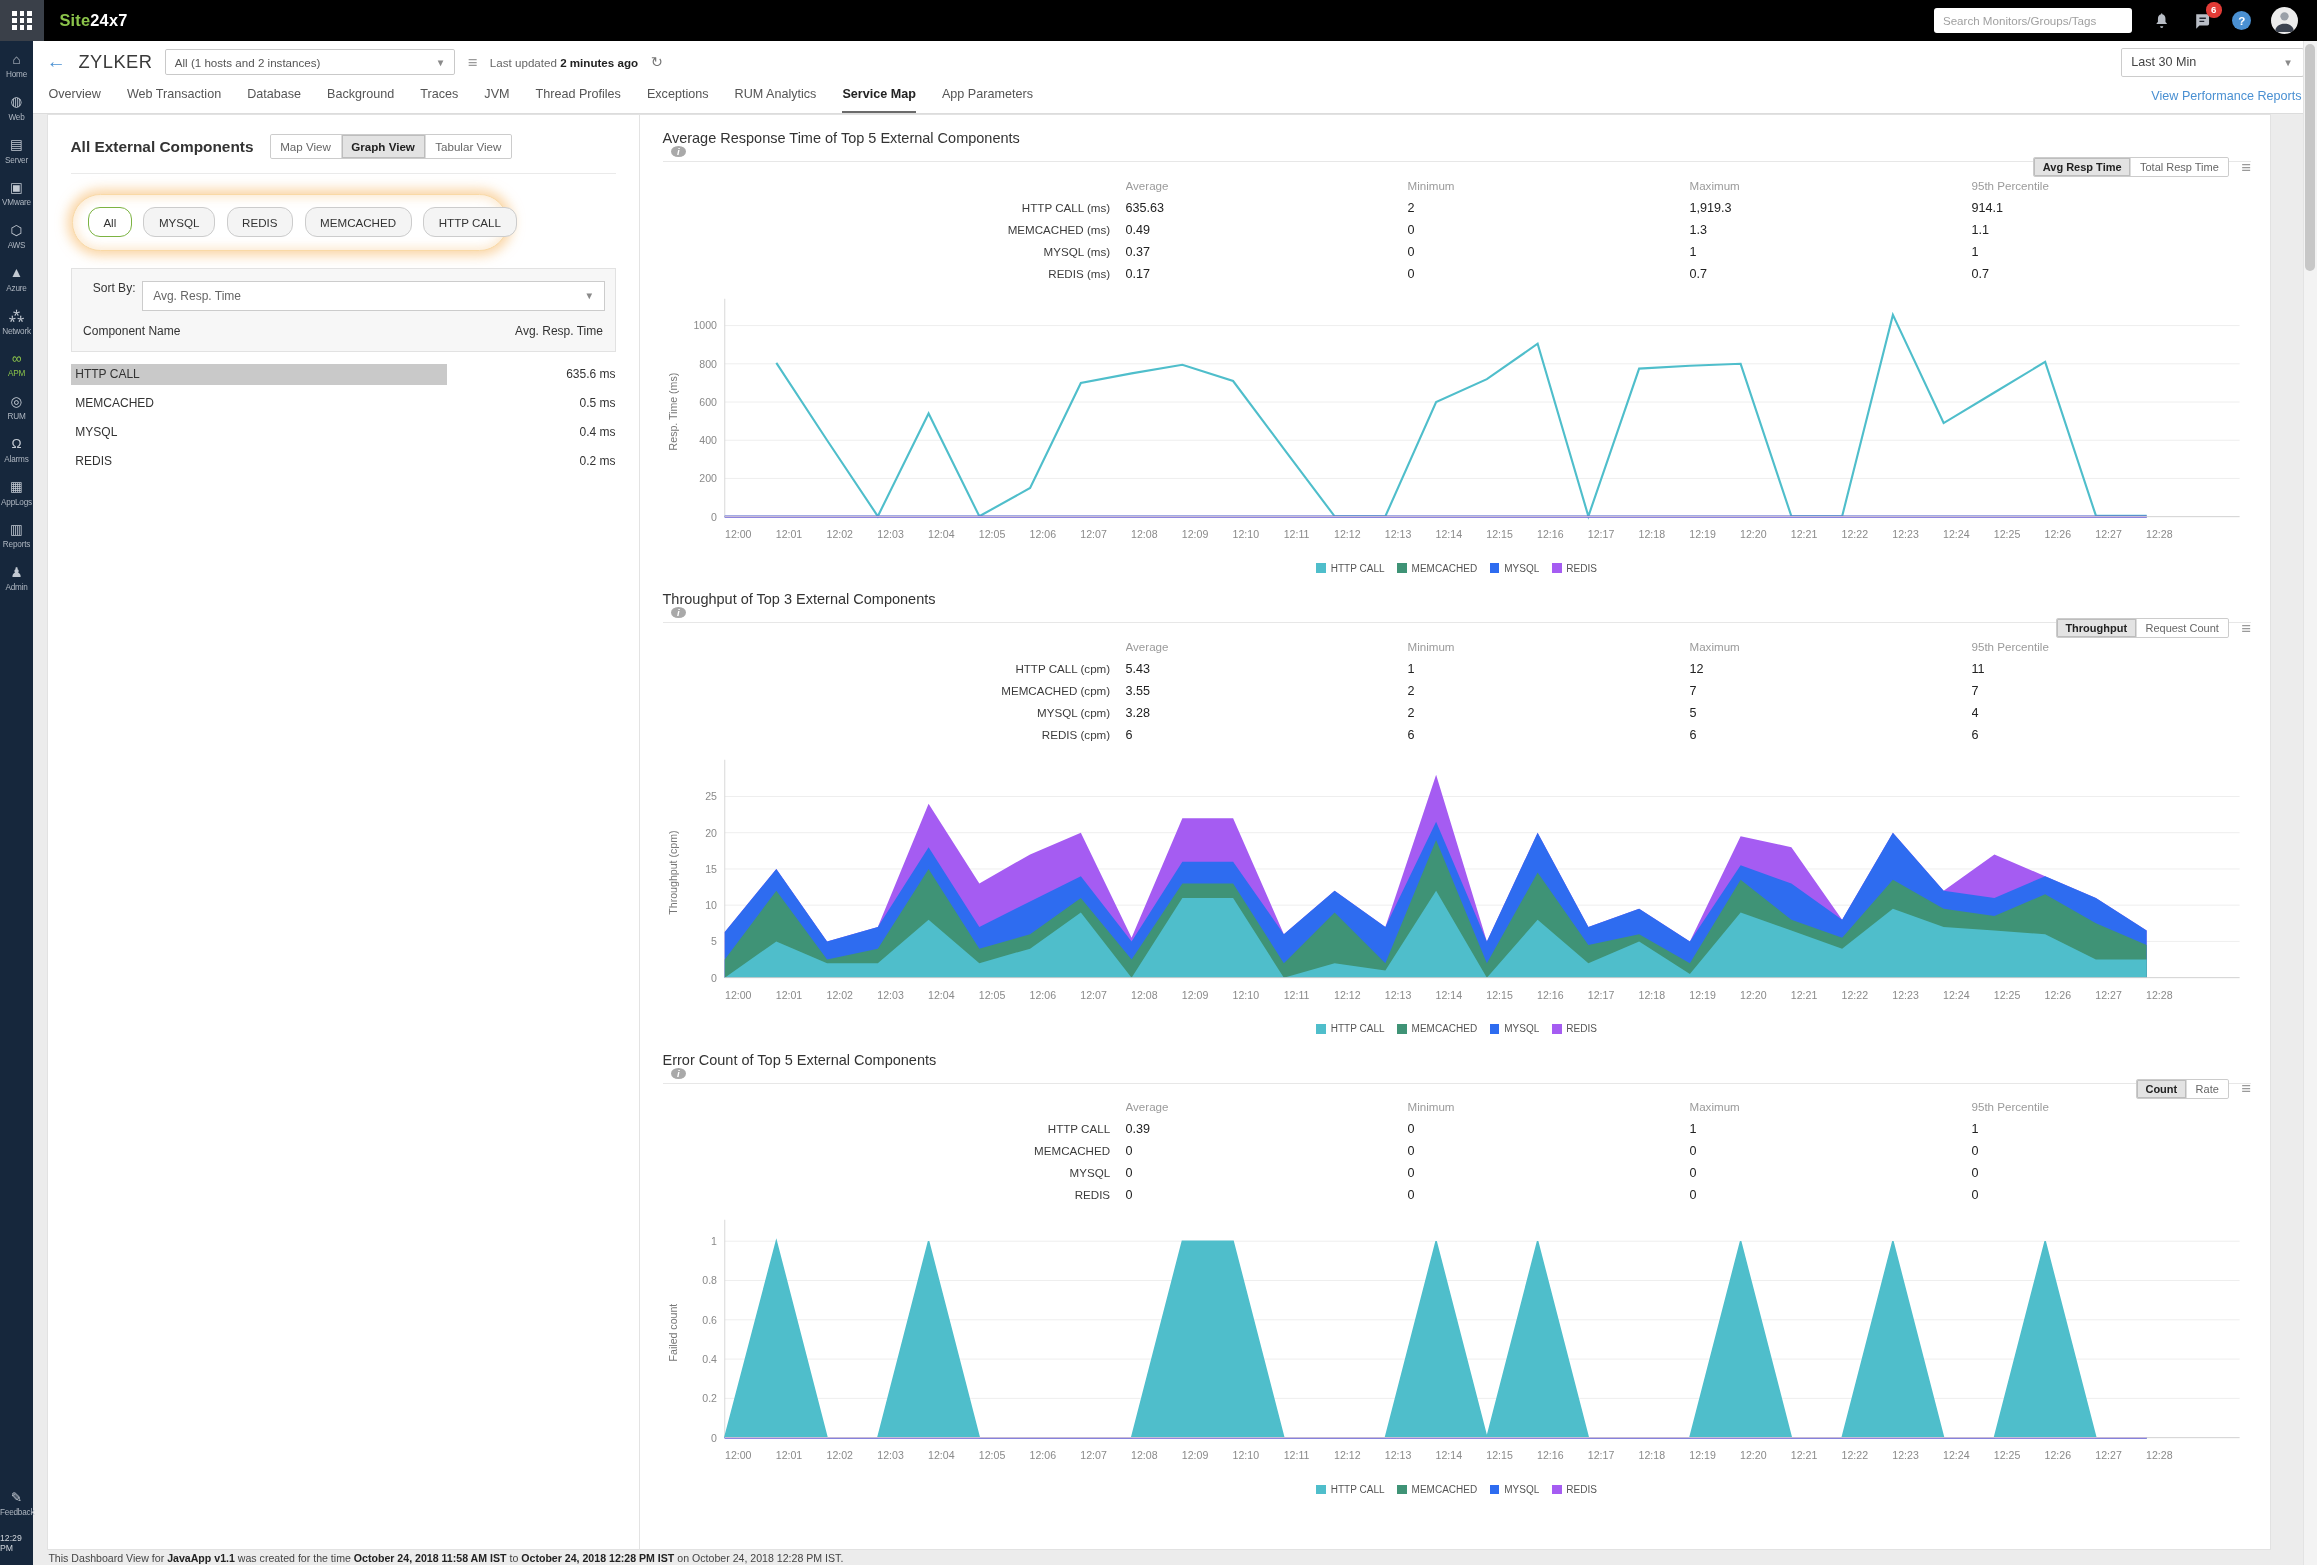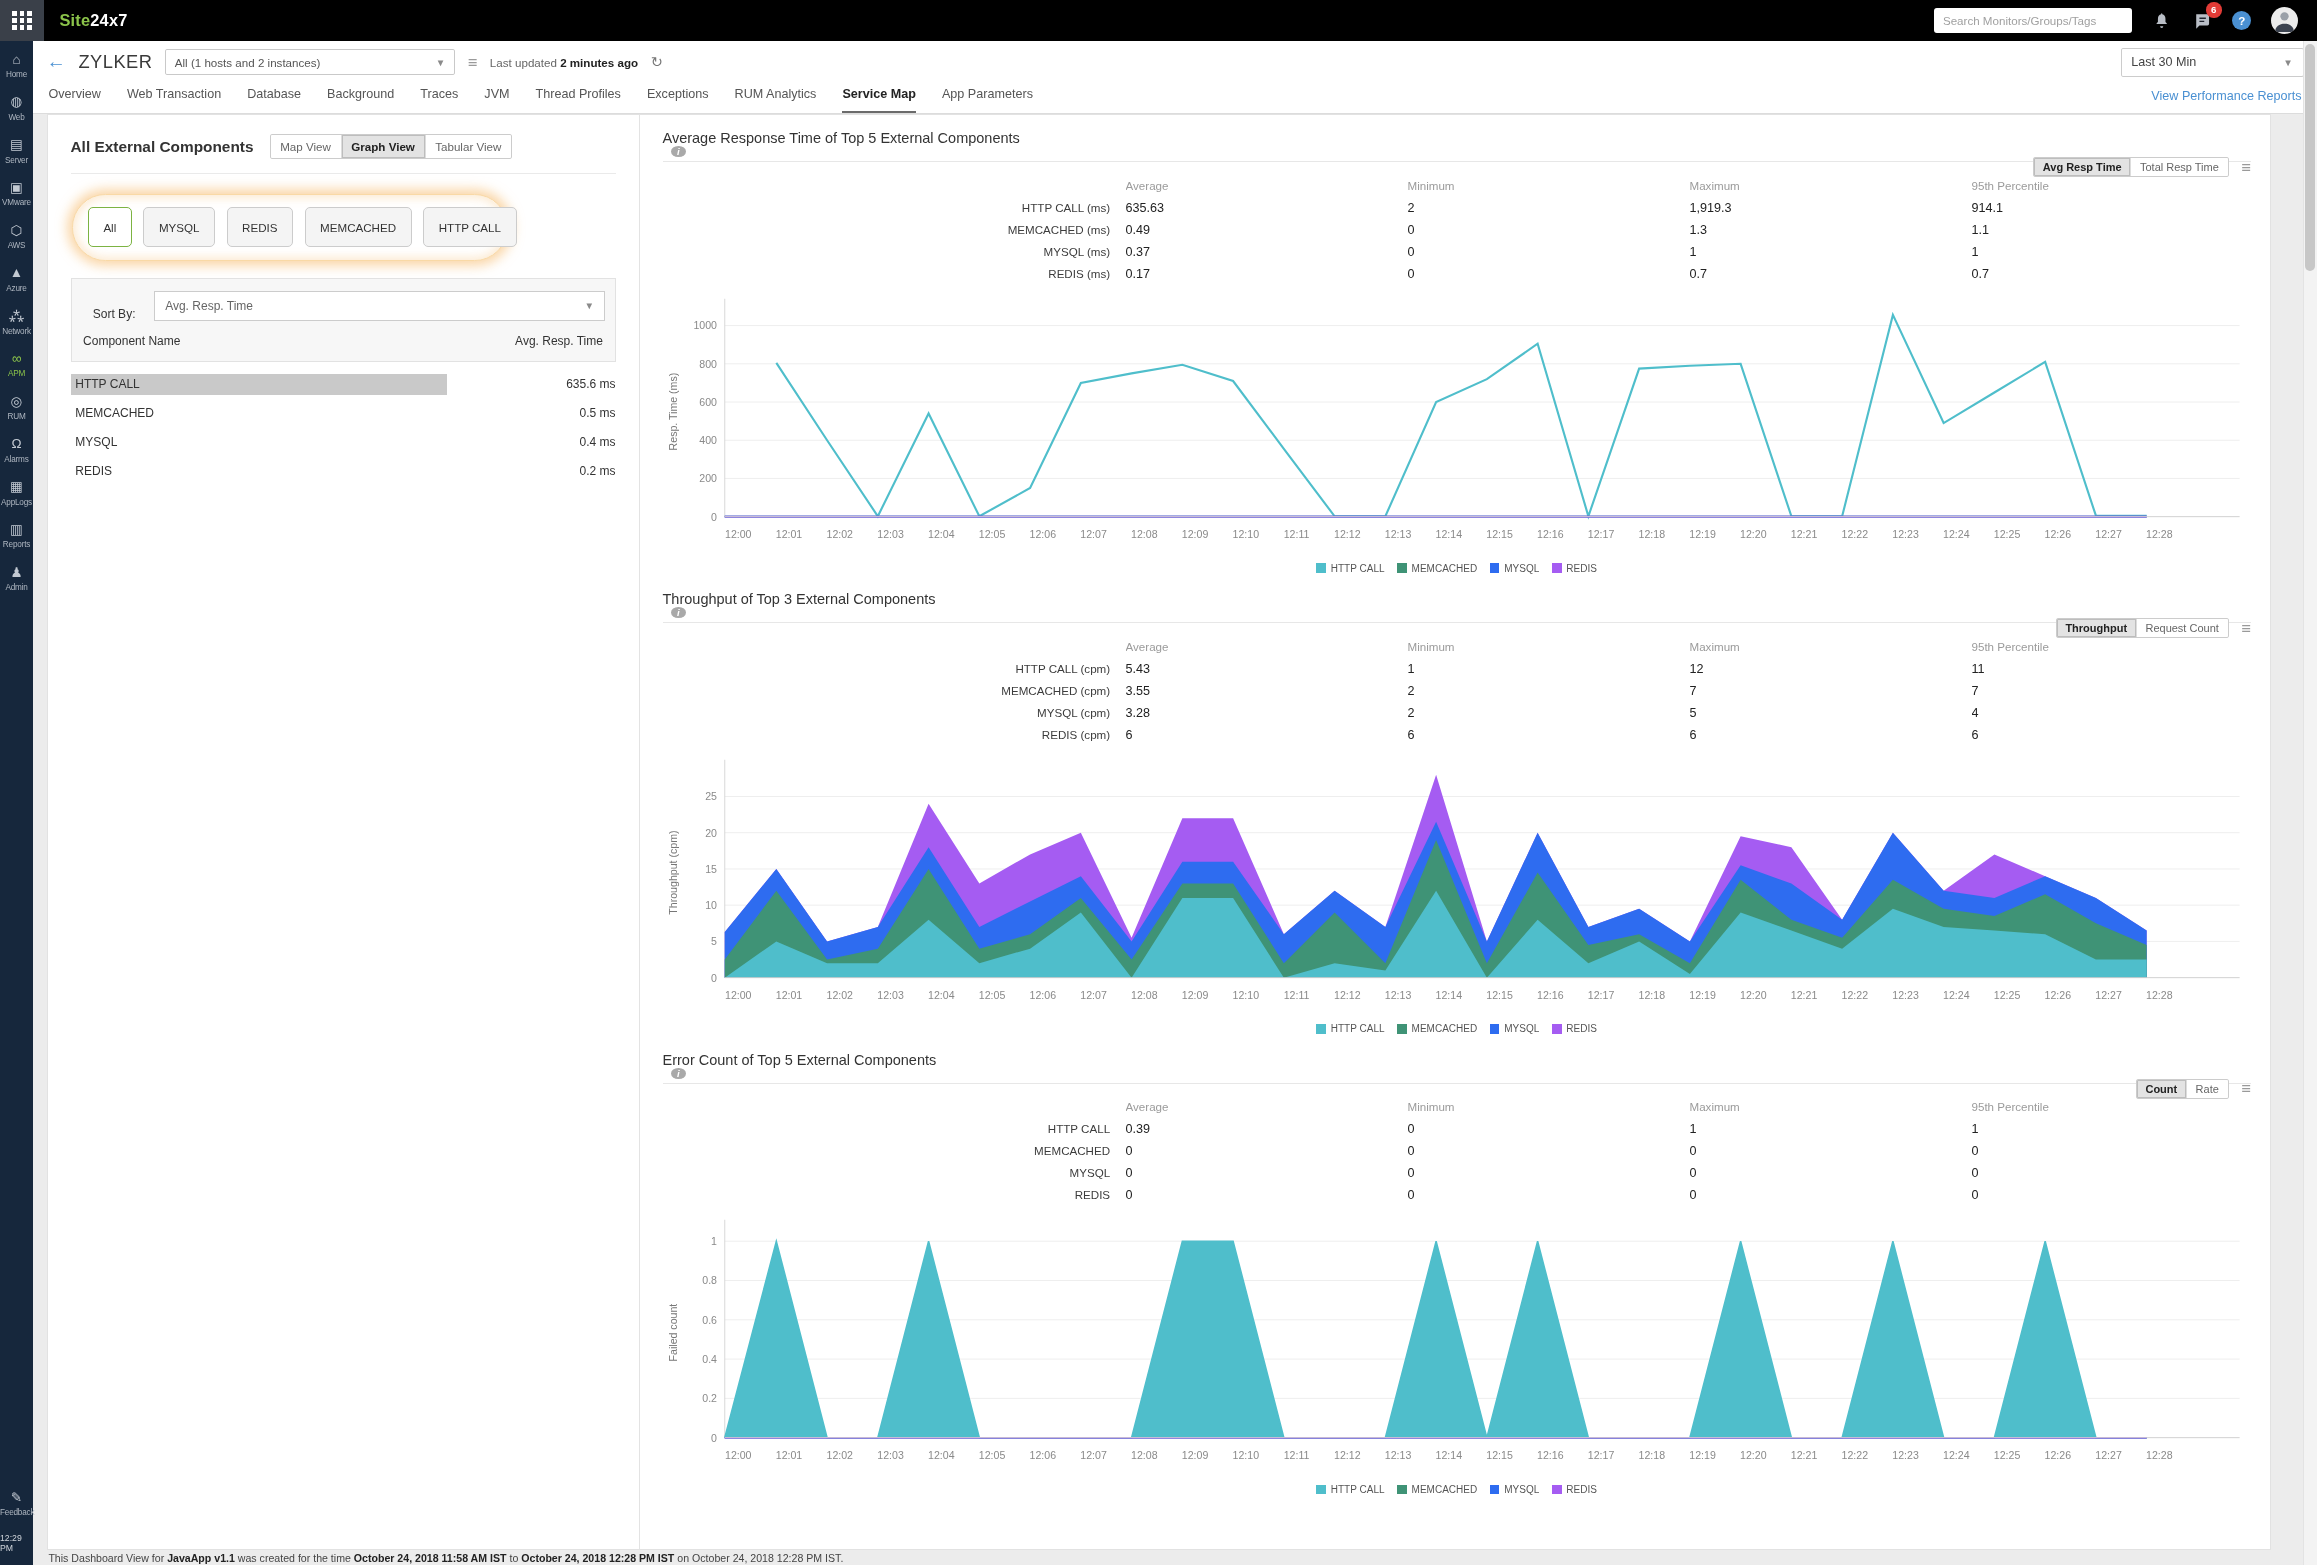--- a/index.html
+++ b/index.html
@@ -62,24 +62,24 @@
   
   .left-col { width:592px; min-width:592px; border-right:1px solid #e3e3e3; padding:19.3px 23px; }
   .lp-header { display:flex; align-items:center; gap:16px; padding-bottom:14.5px; border-bottom:1px solid #eaeaea; }
   .lp-title { font-size:15.4px; font-weight:bold; color:#333; white-space:nowrap; }
   .view-toggle, .mini-toggle { display:flex; border:1px solid #ccc; border-radius:1.9px; overflow:hidden; background:#fff; }
   .view-toggle .seg { padding:4.8px 9.7px; font-size:11.6px; color:#666; border-right:1px solid #ddd; cursor:pointer; white-space:nowrap; }
   .view-toggle .seg:last-child, .mini-toggle .seg:last-child { border-right:none; }
   .view-toggle .seg.active, .mini-toggle .seg.active { background:#e3e3e3; color:#222; font-weight:bold; box-shadow:inset 0 0 0 1px #bdbdbd; }
   .chips-halo { margin:19.3px 1.9px 5.8px 1.9px; width:436px; border-radius:39px; padding:12.6px 14.5px; display:flex; gap:11.6px; border:1.9px solid #f9d9a6;
       box-shadow:0 0 11.6px 4.8px rgba(246,180,95,.55), inset 0 0 9.7px 2.9px rgba(246,180,95,.28); background:#fff; }
-  .chip { height:40px; padding:0 14.5px; background:#f4f4f4; border:1px solid #ccc; border-radius:5px; font-size:11.6px; color:#333; display:flex; align-items:center; cursor:pointer; white-space:nowrap; }
+  .chip { height:30px; padding:0 14.5px; background:#f4f4f4; border:1px solid #ccc; border-radius:12px; font-size:11.6px; color:#333; display:flex; align-items:center; cursor:pointer; white-space:nowrap; }
   .chip.active { background:#fff; border:1.9px solid #7cb342; }
   .sort-box { border:1px solid #e2e2e2; background:#f7f7f7; margin-top:17.4px; padding:11.6px 9.7px 0 9.7px; }
-  .sort-row { display:flex; align-items:flex-end; gap:19px; }
+  .sort-row { display:flex; align-items:flex-start; gap:7px; }
   .sort-label { font-size:12px; color:#333; padding-left:11.6px; white-space:nowrap; }
   .sort-select { flex:1; height:30px; border:1px solid #ccc; background:#fff; display:flex; align-items:center; justify-content:space-between; padding:0 9.7px; font-size:12px; color:#666; cursor:pointer; }
   .cmp-header { display:flex; justify-content:space-between; padding:13.5px 1.9px 12.6px 1.9px; font-size:12px; color:#333; }
   .cmp-rows { padding-top:7.7px; }
   .cmp-row { position:relative; height:29px; display:flex; align-items:center; justify-content:space-between; font-size:12px; color:#333; cursor:pointer; }
   .cmp-row .bar { position:absolute; left:0; top:3.9px; bottom:3.9px; background:#c9c9c9; z-index:0; }
   .cmp-row .nm { position:relative; z-index:1; padding-left:4.8px; }
   .cmp-row .val { position:relative; z-index:1; }
 
   

